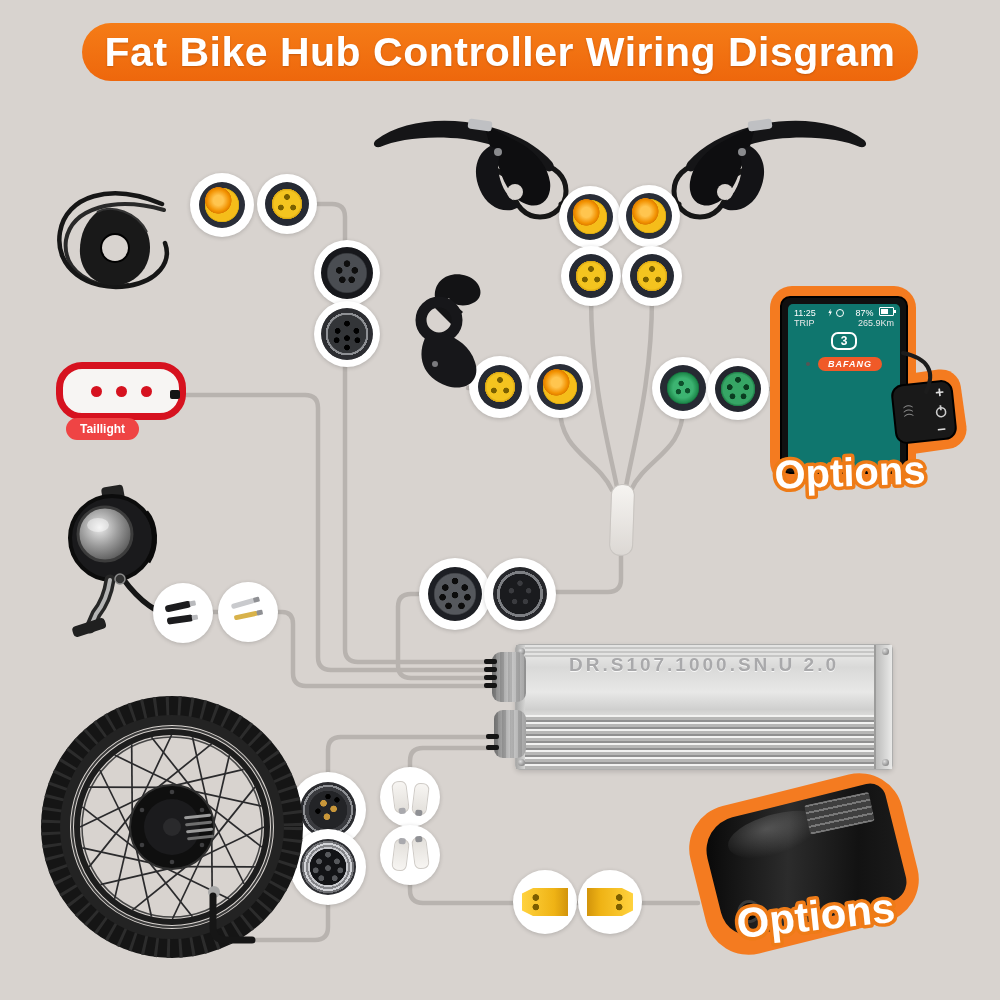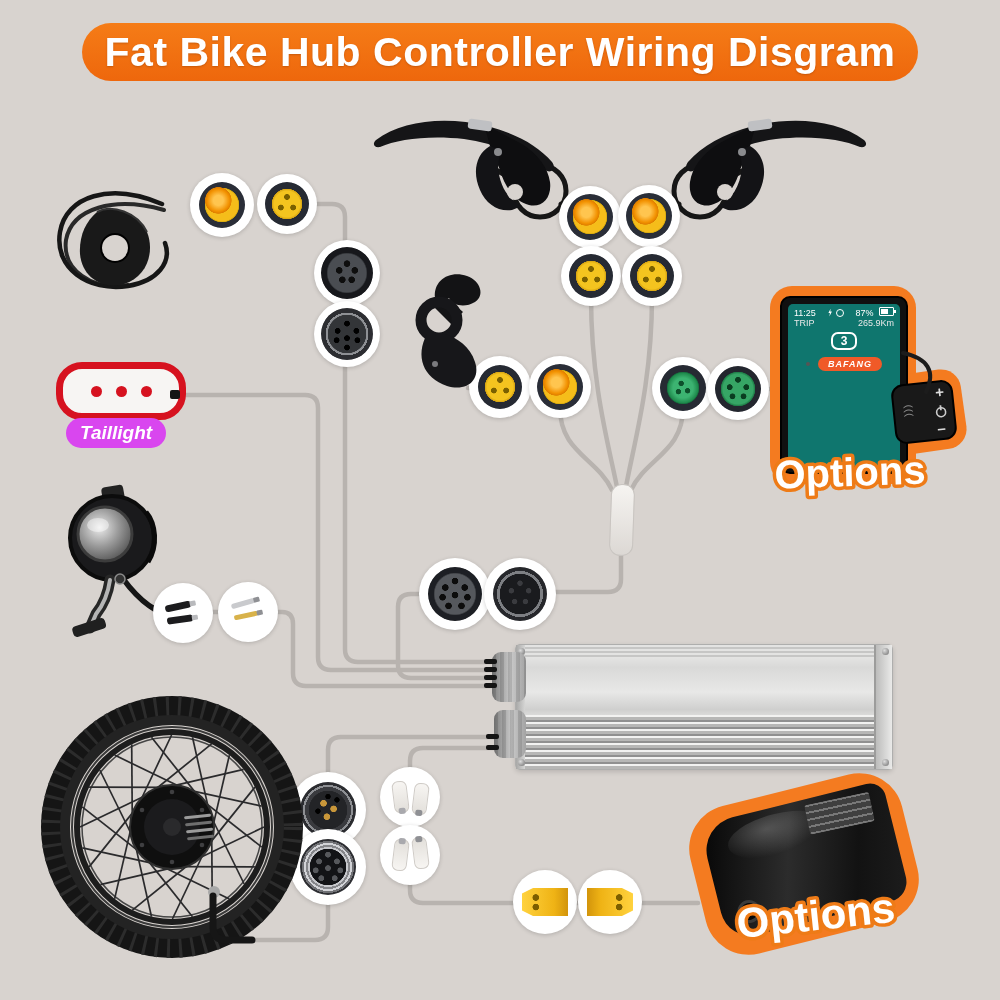--- a/index.html
+++ b/index.html
@@ -124,22 +124,22 @@
     radial-gradient(circle at 30% 68%,#7c5e00 0 3px,transparent 3.6px),
     linear-gradient(90deg,#ffd23e,#efb315 70%,#d2940b);
     clip-path:polygon(0 20%,24% 0,100% 0,100% 100%,24% 100%,0 80%);}
   .xt.flip{transform:scaleX(-1);}
 
   
   .tl-body{position:absolute;left:56px;top:362px;width:116px;height:44px;border:7px solid #d6121f;
     border-radius:26px;background:#f7f5f3;display:flex;align-items:center;justify-content:center;gap:14px;z-index:5;}
   .tl-body b{width:11px;height:11px;border-radius:50%;background:#d6121f;}
   .tl-nub{position:absolute;left:170px;top:390px;width:10px;height:9px;background:#151515;border-radius:2px;z-index:5;}
-  .tl-label{position:absolute;left:66px;top:418px;padding:4px 14px;background:#d946ef;border-radius:15px;
-    color:#fff;font-size:19px;font-weight:bold;z-index:5;font-style:italic;}
+  .tl-label{position:absolute;left:66px;top:418px;padding:4px 14px;background:#ef4444;border-radius:15px;
+    color:#fff;font-size:12px;font-weight:bold;z-index:5;}
 
   
   .splitter{position:absolute;left:610px;top:484px;width:22px;height:70px;border-radius:11px;
     background:linear-gradient(180deg,#f6f4f1,#dcd8d4);border:1px solid #c9c5c1;transform:rotate(2deg);z-index:3;}
 
   
   .controller{position:absolute;left:515px;top:644px;width:376px;height:124px;border-radius:5px;z-index:5;
     background:linear-gradient(180deg,#f0f0ef,#d9d9d8 18%,#e8e8e7 38%,#cfcfce 52%,#e3e3e2 60%);
     border:1px solid #aeaead;box-shadow:0 2px 5px rgba(0,0,0,.15);}
   .controller .fins{position:absolute;left:0;right:0;bottom:0;height:54px;
@@ -370,20 +370,21 @@
 
   <div class="controller">
     <div class="tlines"></div>
     <div class="fins"></div>
     <div class="endL"></div>
     <div class="endR"></div>
     <span class="screw" style="right:3px;top:3px"></span>
     <span class="screw" style="right:3px;bottom:3px"></span>
     <span class="screw" style="left:2px;top:3px"></span>
     <span class="screw" style="left:2px;bottom:3px"></span>
+    <div class="ctext">DR.S107.1000.SN.U 2.0</div>
   </div>
   <div class="gland" style="left:492px;top:652px;width:34px;height:50px"></div>
   <div class="gland" style="left:494px;top:710px;width:32px;height:48px"></div>
   <div class="stub" style="left:484px;top:659px"></div>
   <div class="stub" style="left:484px;top:667px"></div>
   <div class="stub" style="left:484px;top:675px"></div>
   <div class="stub" style="left:484px;top:683px"></div>
   <div class="stub" style="left:486px;top:734px"></div>
   <div class="stub" style="left:486px;top:745px"></div>
 

